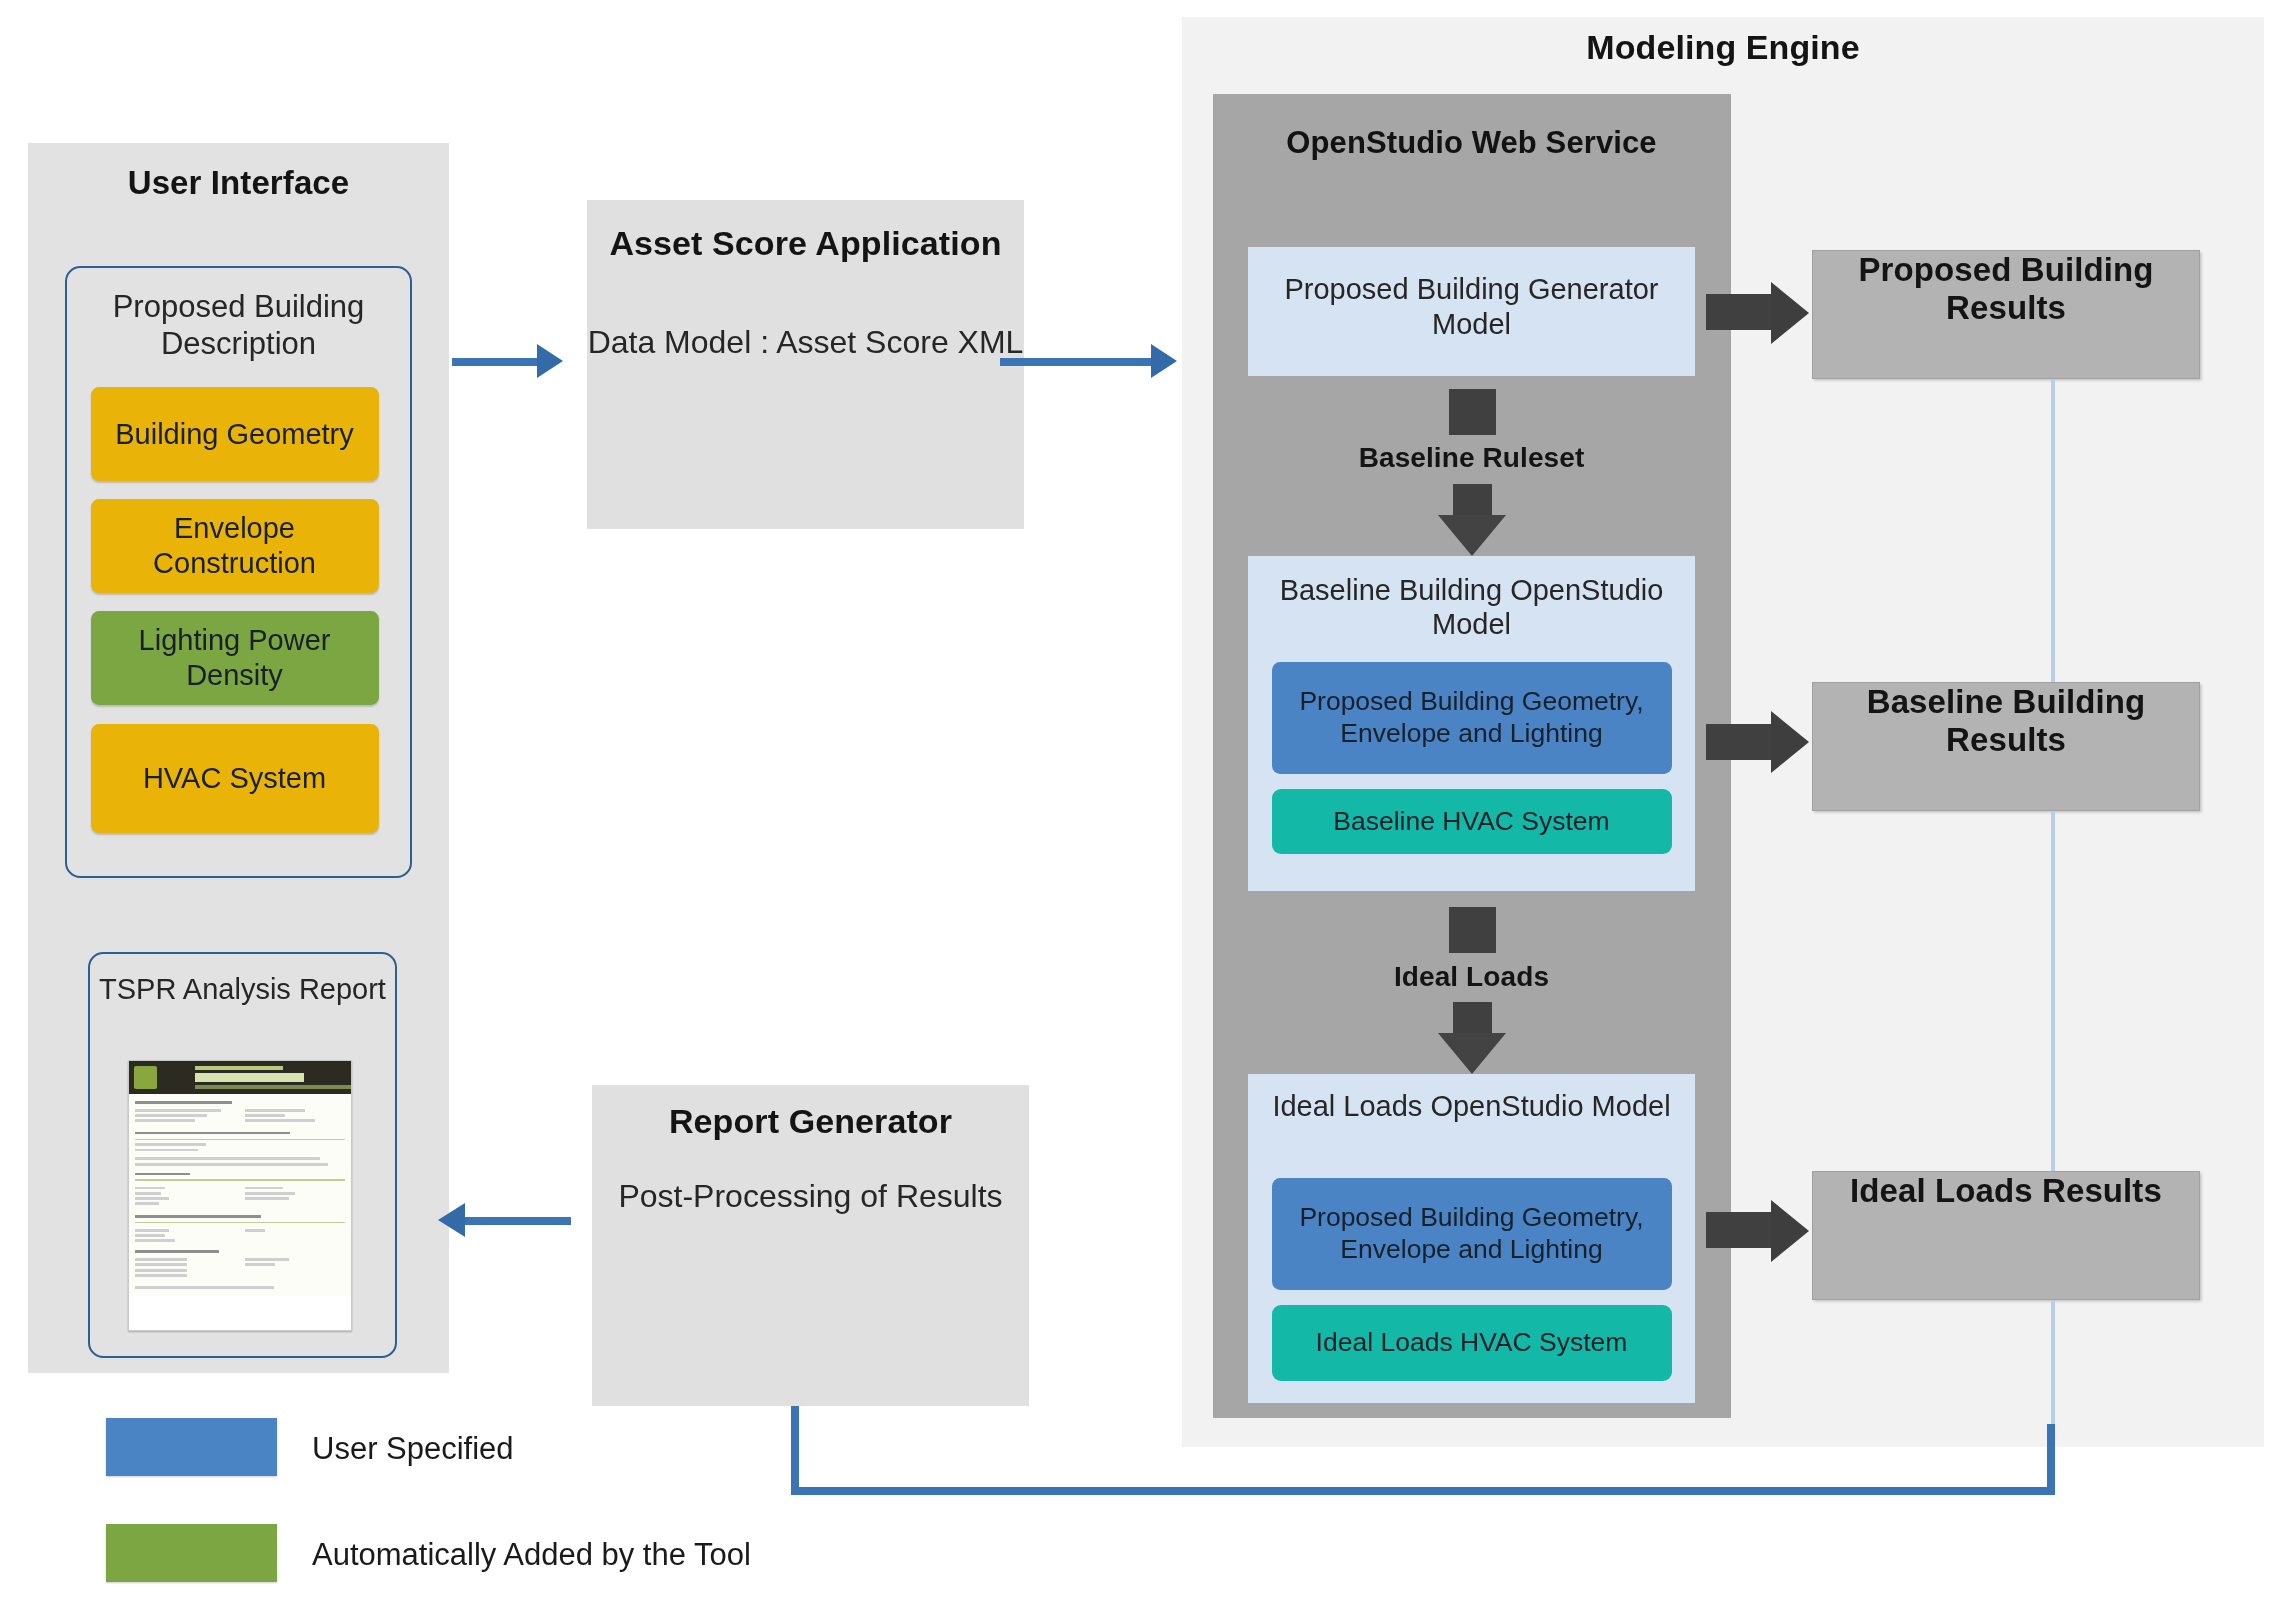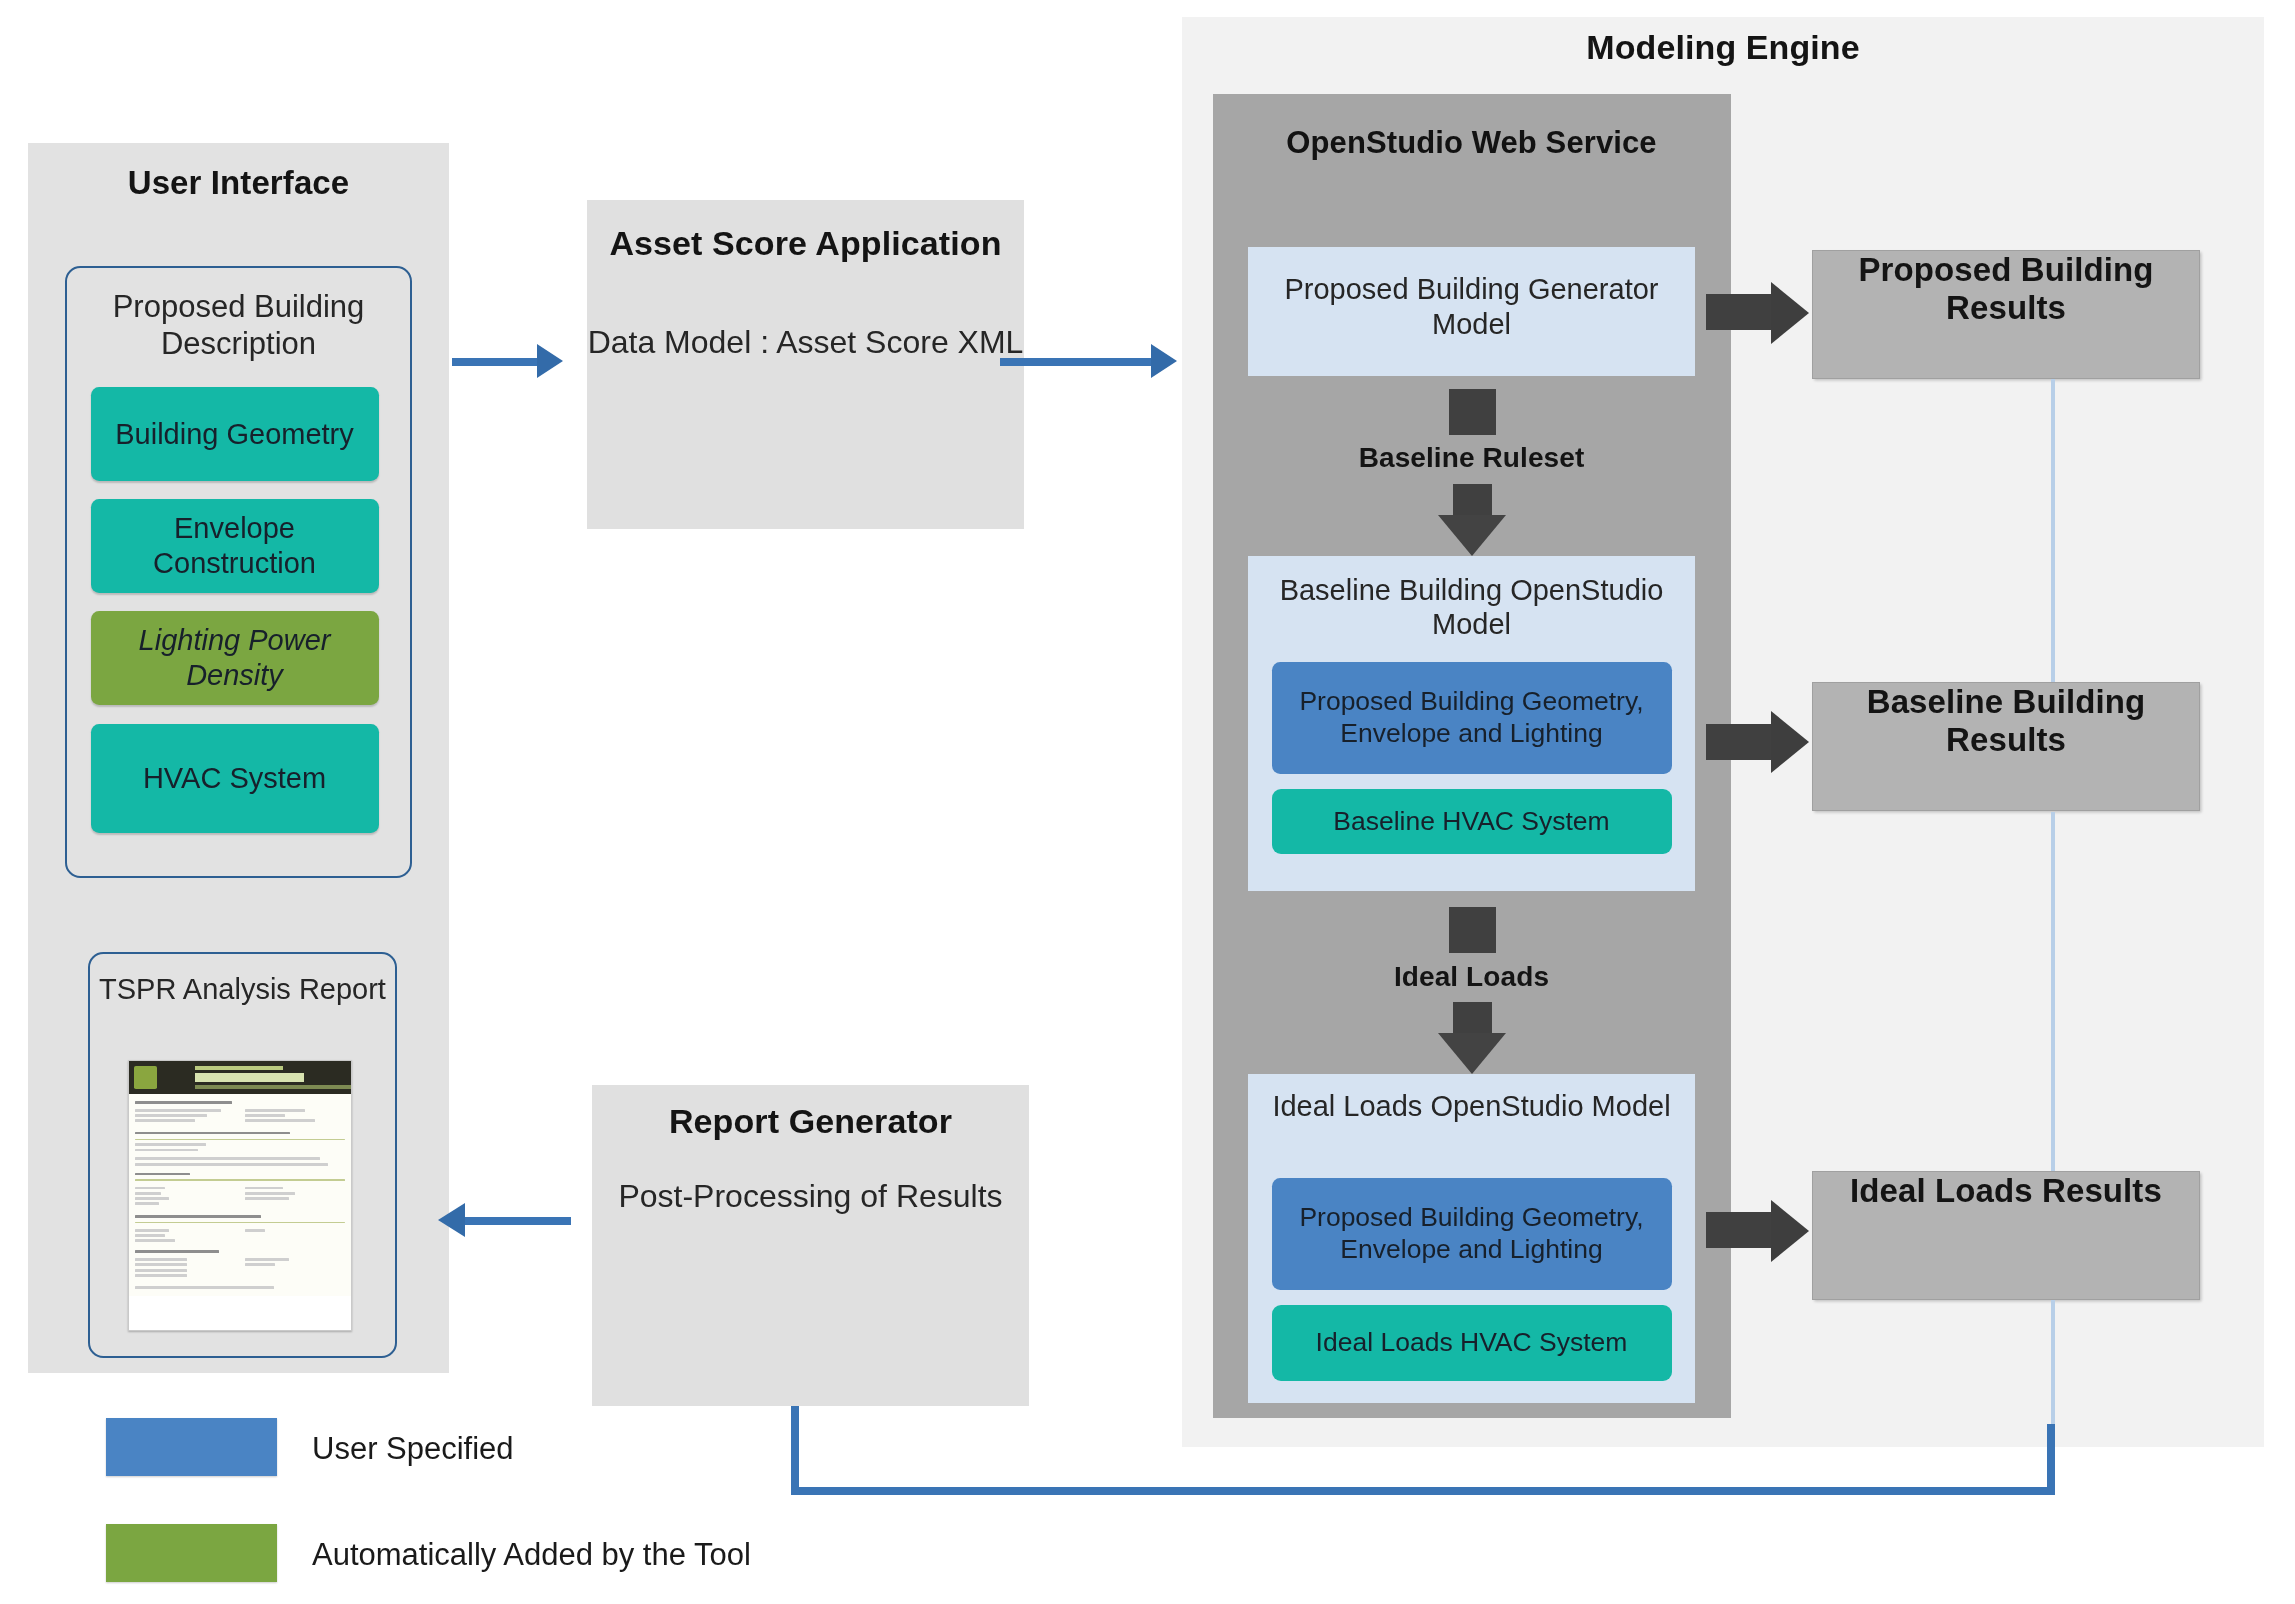--- a/index.html
+++ b/index.html
@@ -29,21 +29,21 @@
   .ui-group{
     border:2.9px solid #2d5f92;border-radius:15.3px;background:#e2e2e2;
   }
 
   
   .chip{
     border-radius:8.2px;display:flex;align-items:center;justify-content:center;
     text-align:center;line-height:1.2;color:#17202b;
     box-shadow:0 1.2px 1.8px rgba(0,0,0,.18);
   }
-  .chip-blue{background:#14b8a6;}
+  .chip-blue{background:#eab308;}
   .chip-green{background:#7ba641;}
 
   
   .box-blue-soft{background:#4a84c4;border-radius:8.2px;}
   .box-green-soft{background:#14b8a6;border-radius:9px;}
 
   .results-box{
     background:#b3b3b3;border:1.2px solid #a0a0a0;
     box-shadow:2.4px 2.4px 2.9px rgba(0,0,0,.22);
     display:flex;align-items:flex-start;justify-content:center;
@@ -181,21 +181,21 @@
 
   <div class="abs ui-group" style="left:65px;top:266px;width:347px;height:612px;">
     <div class="lbl" style="padding-top:20px;font-size:31px;">Proposed Building Description</div>
 
     <div class="abs chip chip-blue" style="left:23.5px;top:119px;width:288px;height:94px;">
       <span style="font-size:29px;padding:0 17.6px;">Building Geometry</span>
     </div>
     <div class="abs chip chip-blue" style="left:23.5px;top:231px;width:288px;height:94px;">
       <span style="font-size:29px;padding:0 17.6px;">Envelope Construction</span>
     </div>
-    <div class="abs chip chip-green" style="left:23.5px;top:343px;width:288px;height:94px;font-style:italic;">
+    <div class="abs chip chip-green" style="left:23.5px;top:343px;width:288px;height:94px;">
       <span style="font-size:29px;padding:0 15.3px;">Lighting Power Density</span>
     </div>
     <div class="abs chip chip-blue" style="left:23.5px;top:456px;width:288px;height:109px;">
       <span style="font-size:29px;padding:0 11.8px;">HVAC System</span>
     </div>
   </div>
 
   <div class="abs ui-group" style="left:88px;top:952px;width:309px;height:406px;">
     <div class="lbl" style="padding-top:18px;font-size:29px;">TSPR Analysis Report</div>
 

